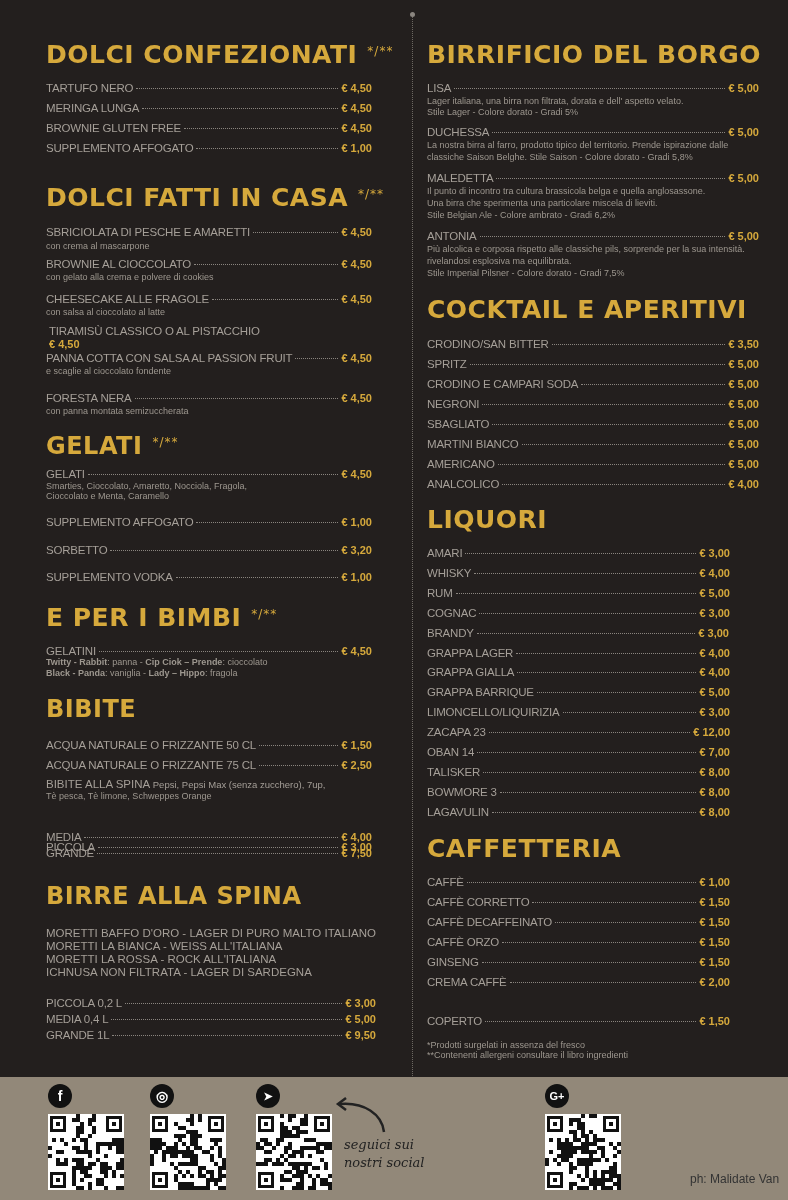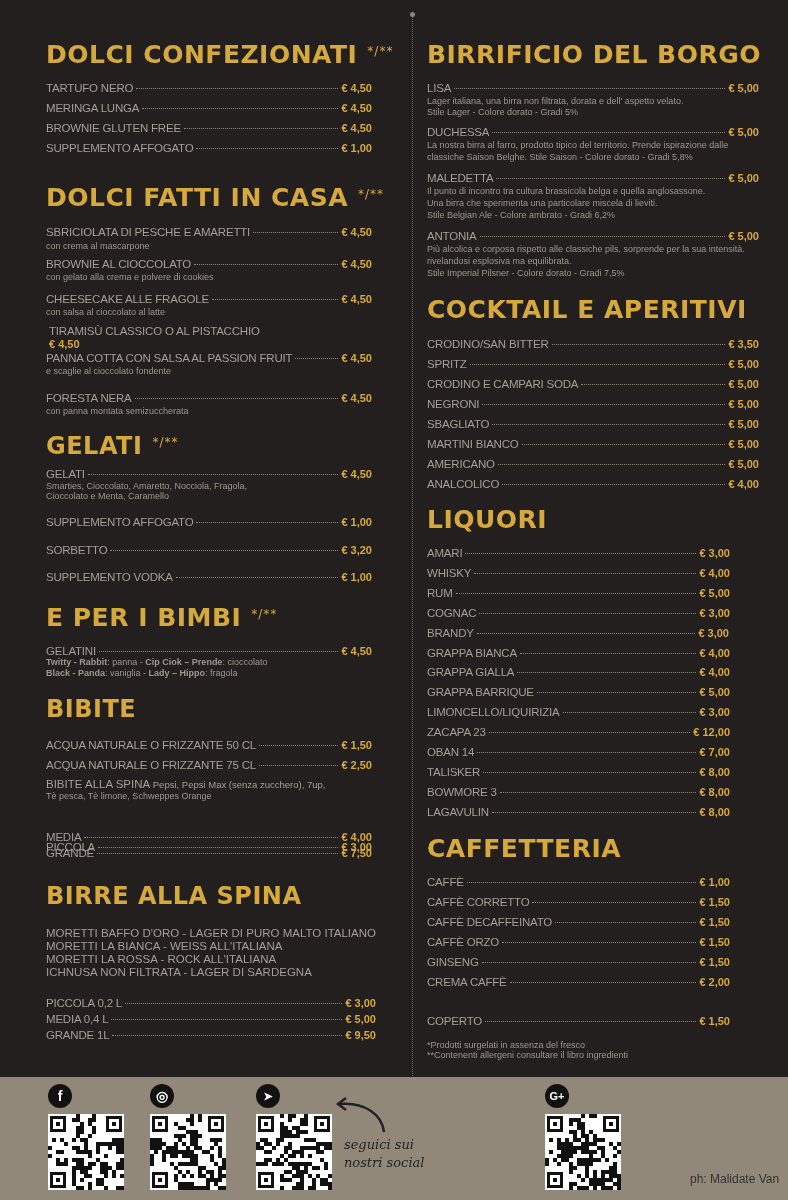--- a/index.html
+++ b/index.html
@@ -281,21 +281,21 @@
         <span class="n">COGNAC</span>
         <span class="d"></span>
         <span class="p">€ 3,00</span>
       </div>
       <div class="row" style="top: 626.6px; right: 30px;">
         <span class="n">BRANDY</span>
         <span class="d"></span>
         <span class="p">€ 3,00</span>
       </div>
       <div class="row" style="top: 646.5px; right: 29px;">
-        <span class="n">GRAPPA BIANCA</span>
+        <span class="n">GRAPPA LAGER</span>
         <span class="d"></span>
         <span class="p">€ 4,00</span>
       </div>
       <div class="row" style="top: 666.4px; right: 29px;">
         <span class="n">GRAPPA GIALLA</span>
         <span class="d"></span>
         <span class="p">€ 4,00</span>
       </div>
       <div class="row" style="top: 686.3px; right: 29px;">
         <span class="n">GRAPPA BARRIQUE</span>

